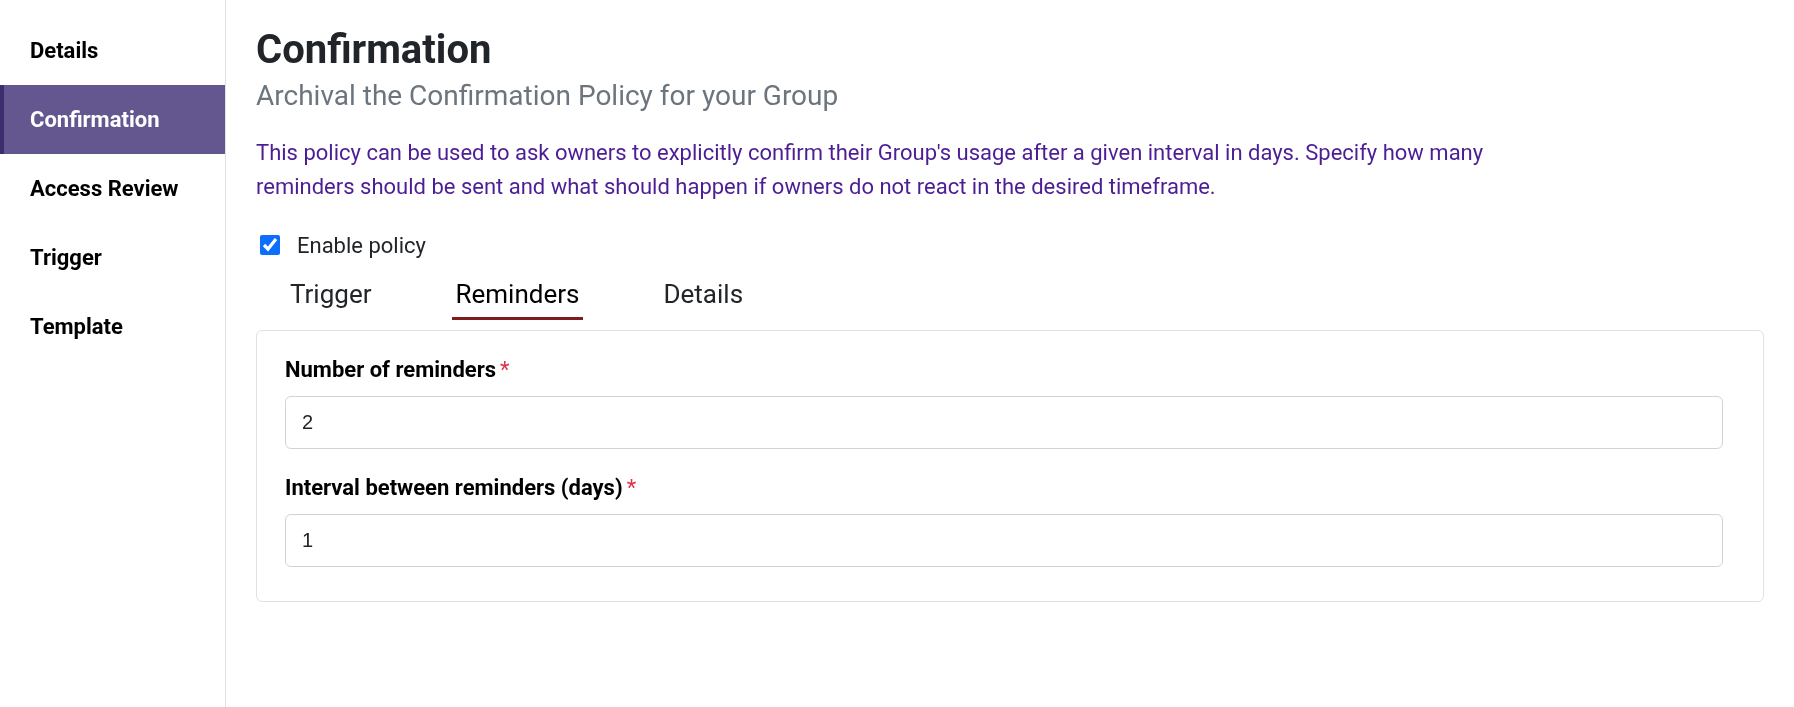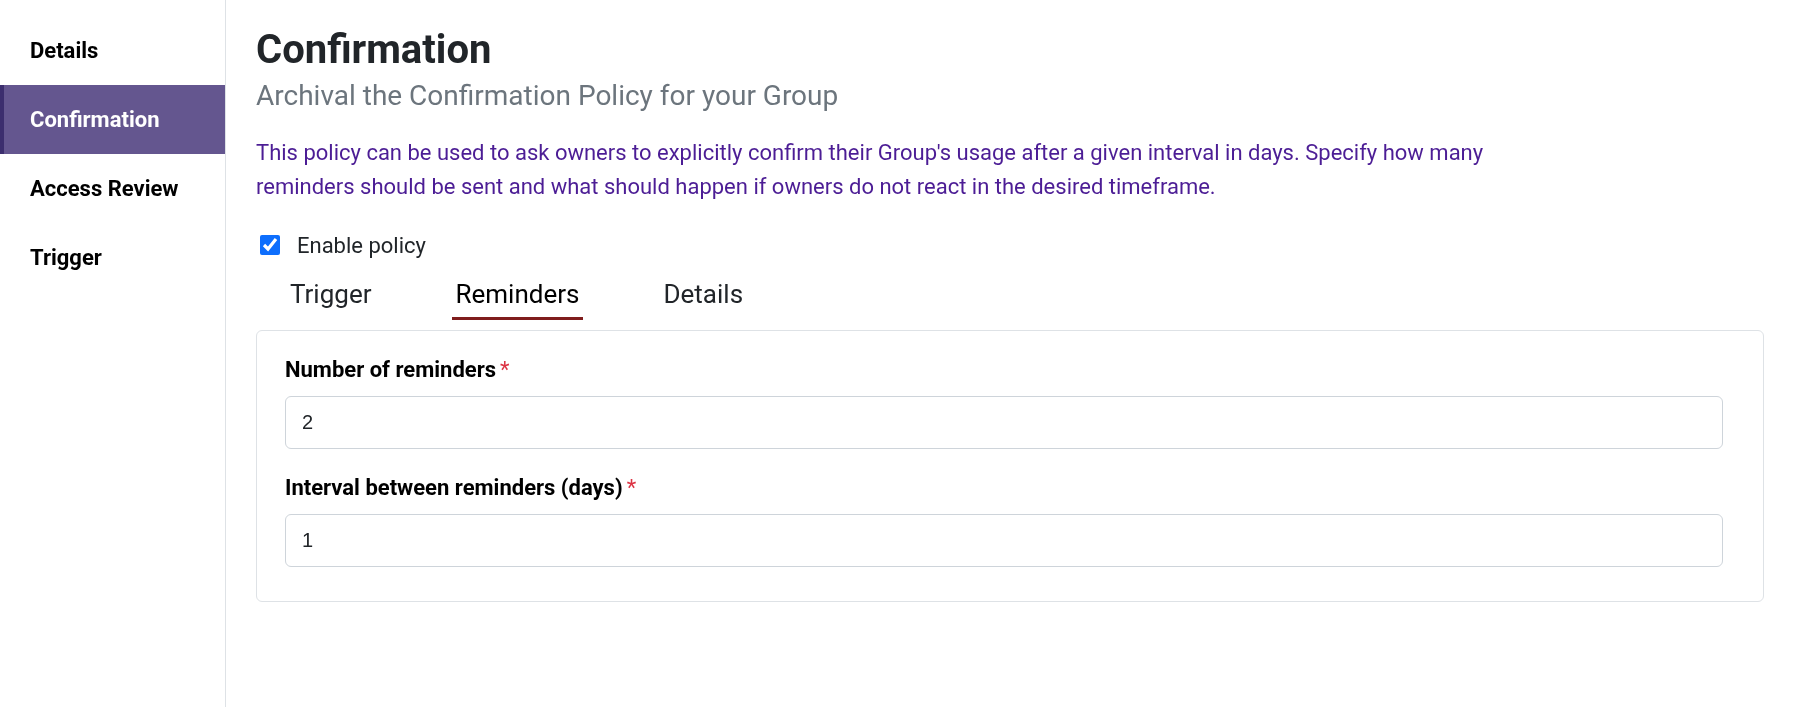--- a/index.html
+++ b/index.html
@@ -118,20 +118,21 @@
 </style>
 </head>
 <body>
 
 <div class="app">
   <nav class="sidebar">
     <div class="side-item">Details</div>
     <div class="side-item active">Confirmation</div>
     <div class="side-item">Access Review</div>
     <div class="side-item">Trigger</div>
+    <div class="side-item">Template</div>
   </nav>
 
   <main class="main">
     <h1>Confirmation</h1>
     <div class="subtitle">Archival the Confirmation Policy for your Group</div>
     <p class="desc">This policy can be used to ask owners to explicitly confirm their Group's usage after a given interval in days. Specify how many reminders should be sent and what should happen if owners do not react in the desired timeframe.</p>
 
     <div class="enable-row">
       <input type="checkbox" checked="" style="">
       <span class="enable-label">Enable policy</span>

